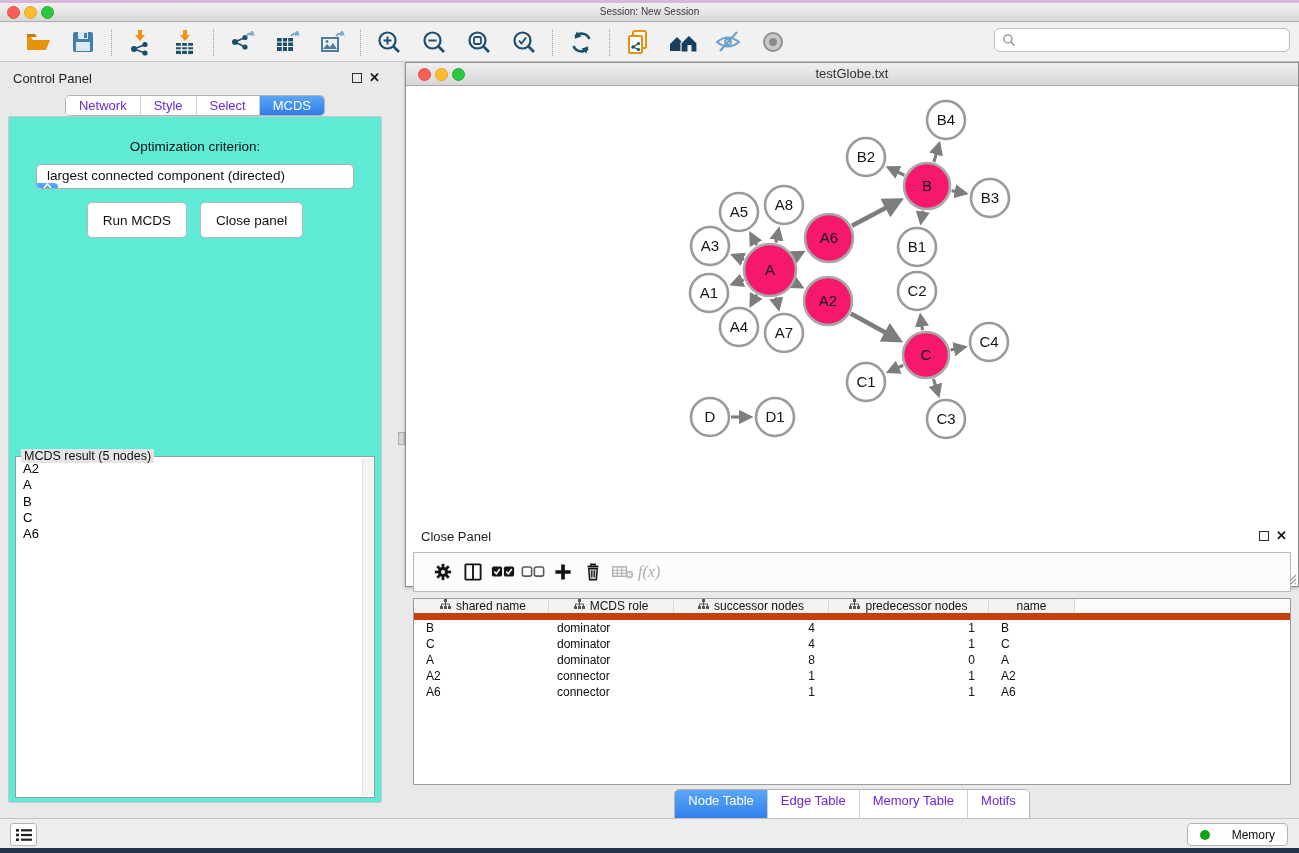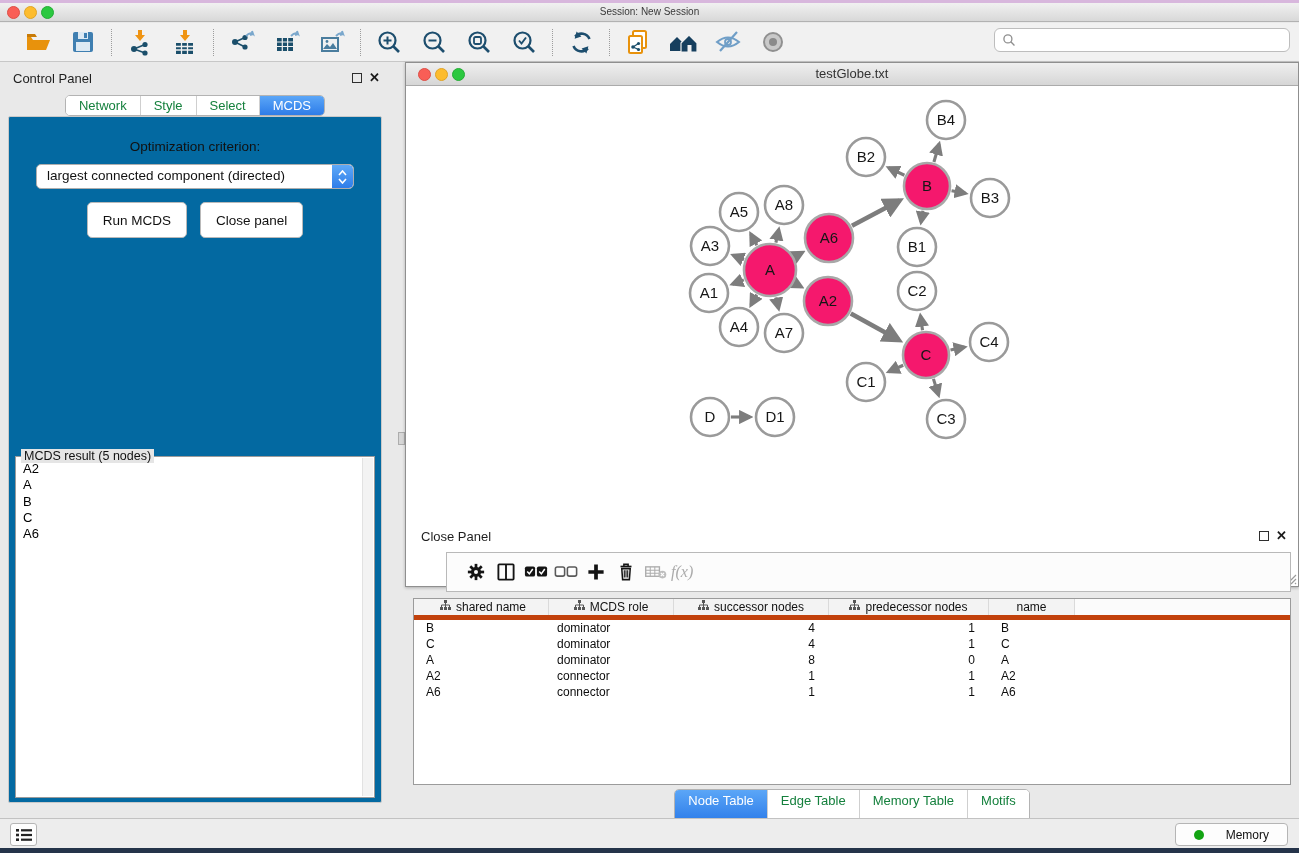--- a/index.html
+++ b/index.html
@@ -32,30 +32,30 @@
 
   
   #control-panel { position:absolute; left:0; top:62px; width:390px; bottom:35px; }
   .panel-head { position:relative; height:32px; }
   .panel-title { position:absolute; left:13px; top:9px; font-size:13px; color:#1e1e1e; }
   .panel-float { position:absolute; width:10px; height:10px; border:1.6px solid #2e2e2e; top:11px; }
   .panel-close { position:absolute; top:8px; font-size:13px; font-weight:bold; color:#1a1a1a; line-height:16px; }
   #control-panel .panel-float { right:28px; } #control-panel .panel-close { right:10px; }
 
   .seg-group { display:inline-flex; border:1px solid #b3b3b3; border-radius:5px; overflow:hidden; background:#fff; height:21px; }
-  .seg-tab { padding:0 13px; font-size:13px; line-height:19px; color:#15803d; background:#fff; border-left:1px solid #cfcfcf; cursor:default; }
+  .seg-tab { padding:0 13px; font-size:13px; line-height:19px; color:#6d28d9; background:#fff; border-left:1px solid #cfcfcf; cursor:default; }
   .seg-tab:first-child { border-left:none; }
   .seg-tab.active { background:linear-gradient(#5ba6f7,#2d7ce9); color:#fff; }
 
   #cp-tabs-row { position:absolute; top:33px; left:0; right:0; display:flex; justify-content:center; z-index:3; }
-  #cp-body { position:absolute; left:8px; right:8px; top:54px; bottom:15px; background:#0369a1;
+  #cp-body { position:absolute; left:8px; right:8px; top:54px; bottom:15px; background:#5eead4;
     border:1px solid #c9c9c9; border-radius:2px; }
   #opt-label { text-align:center; margin-top:22px; font-size:13.5px; color:#111; }
   #criterion-select { margin:10px auto 0; width:318px; height:25px; background:#fff; border:1px solid #aeaeae;
-    border-radius:5px; display:flex; align-items:stretch; overflow:hidden; }
+    border-radius:5px; display:flex; align-items:stretch; overflow:hidden;flex-direction:column; }
   #criterion-select .value { flex:1; font-size:13.5px; color:#111; padding:3px 0 0 10px; white-space:nowrap; }
   #criterion-select .stepper { width:21px; background:linear-gradient(#5ea9f8,#2e7de9); display:flex; flex-direction:column;
     align-items:center; justify-content:center; gap:2px; border-radius:0 4px 4px 0; }
   .btn-row { display:flex; justify-content:center; gap:13px; margin-top:13px; }
   .mac-btn { background:#fff; border:1px solid #b9b9b9; border-radius:5px; padding:2px 15px; font-size:13.5px; color:#111; height:36px; }
 
   .group-box { position:absolute; left:6px; right:6px; top:339px; bottom:4px; border:1px solid #9b9b9b; background:#fff;padding-left:36px; }
   .group-legend { position:absolute; top:-8px; left:5px; background:#e5e5e5; padding:0 3px; font-size:12.5px; color:#111; }
   #mcds-list { position:absolute; inset:1px 13px 1px 1px; padding:3px 0 0 6px; font-size:13px; line-height:16.3px; color:#000; overflow:hidden; }
   .list-scroll { position:absolute; top:1px; bottom:1px; right:1px; width:11px; background:#f3f3f3; border-left:1px solid #e2e2e2; }
@@ -71,38 +71,38 @@
   #net-titlebar .tl.red { left:12px; } #net-titlebar .tl.yel { left:29px; } #net-titlebar .tl.grn { left:46px; }
   #net-titlebar .tl { top:5px; }
   #net-titlebar .title { text-align:center; line-height:22px; font-size:13px; color:#333; }
   #net-canvas { position:absolute; top:24px; left:0; right:0; bottom:0; overflow:hidden; }
   #resize-grip { position:absolute; right:1px; bottom:1px; }
 
   
   #table-panel { position:absolute; left:405px; top:520px; width:894px; bottom:35px; }
   #table-panel .panel-float { right:30px; } #table-panel .panel-close { right:12px; }
   #tp-toolbar { position:absolute; left:8px; right:8px; top:32px; height:40px; background:#fcfcfc;
-    border:1px solid #b9b9b9; display:flex; align-items:center; padding-left:14px;margin-left:33px; }
+    border:1px solid #b9b9b9; display:flex; align-items:center; padding-left:14px; }
   #tp-table { position:absolute; left:8px; right:8px; top:78px; height:187px; background:#fff; border:1px solid #9b9b9b; overflow:hidden; }
-  #tp-header { display:flex; height:21px; background:#f3f3f3; border-bottom:5px solid #c2410c; padding-left:4px; }
+  #tp-header { display:flex; height:21px; background:#f3f3f3; border-bottom:7px solid #c2410c; padding-left:4px; }
   .th-cell { display:flex; align-items:center; justify-content:center; gap:5px; font-size:12px; color:#111;
     border-right:1px solid #dadada; flex:0 0 auto; background:#f3f3f3; }
   .th-fill { flex:1; background:#fbfbfb; }
   .tr-row { display:flex; height:16px; padding-left:4px; align-items:center; }
   .td-cell { font-size:12px; color:#0d0d0d; flex:0 0 auto; overflow:hidden; white-space:nowrap; }
   .td-left { padding-left:8px; text-align:left; } .td-right { padding-right:14px; text-align:right; } .td-name { padding-left:12px; }
   #tp-tabs-row { position:absolute; left:0; right:0; top:269px; display:flex; justify-content:center; }
   #tp-tabs-row .seg-group { height:34px; } #tp-tabs-row .seg-tab { line-height:21px; }
 
   
   #statusbar { position:absolute; left:0; right:0; bottom:5px; height:30px; background:#ededed; border-top:1px solid #c2c2c2; }
   #list-btn { position:absolute; left:10px; top:4px; width:27px; height:23px; background:#fdfdfd; border:1px solid #b5b5b5;
     border-radius:3px; display:flex; align-items:center; justify-content:center; }
   #memory-btn { position:absolute; right:11px; top:4px; height:23px; background:#fdfdfd; border:1px solid #b5b5b5;
-    border-radius:4px; display:flex; align-items:center; gap:22px; padding:0 18px; font-size:12px; color:#111; }
+    border-radius:4px; display:flex; align-items:center; gap:22px; padding:0 12px; font-size:12px; color:#111; }
   #memory-dot { width:10px; height:10px; border-radius:50%; background:#13a413; }
   .fx-label { font-family:"Liberation Serif", serif; font-style:italic; font-size:16px; color:#ababab; }
 </style>
 </head>
 <body>
 
 <div id="app">
   <div id="top-strip"></div>
 
   <div id="titlebar">

